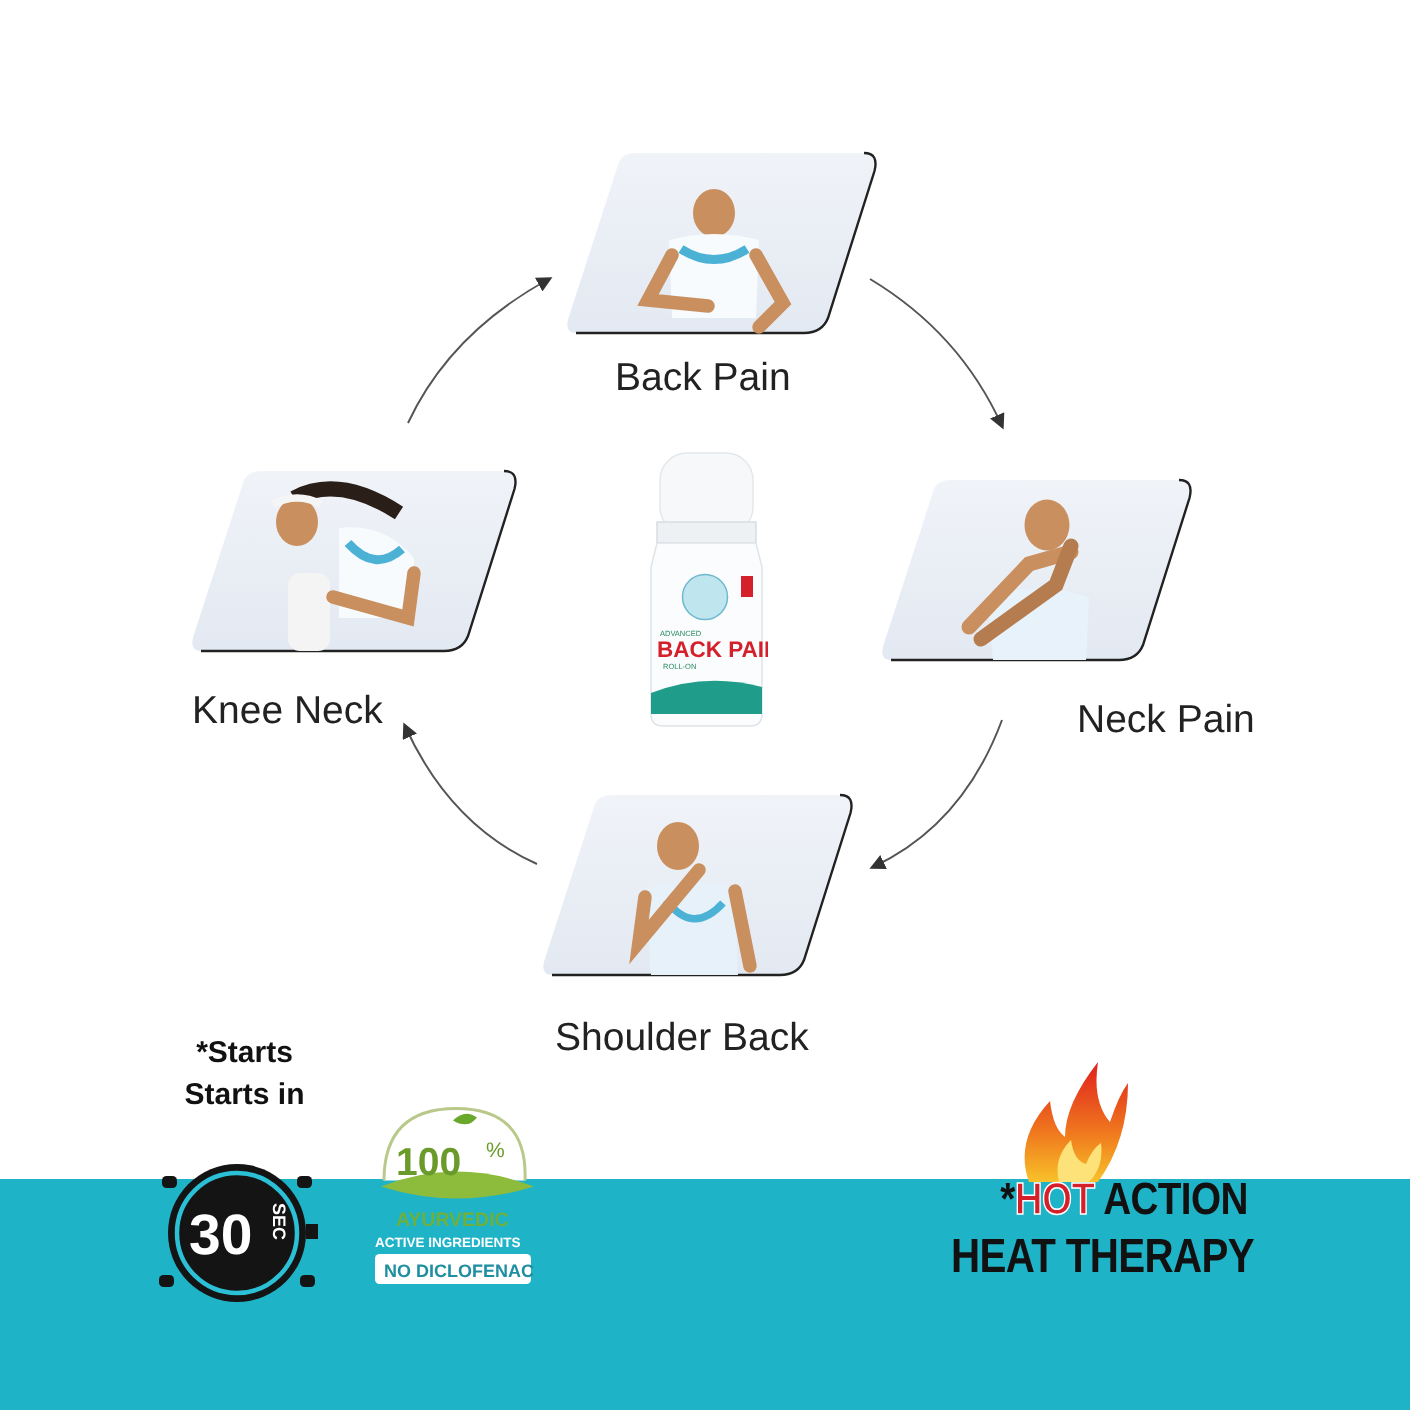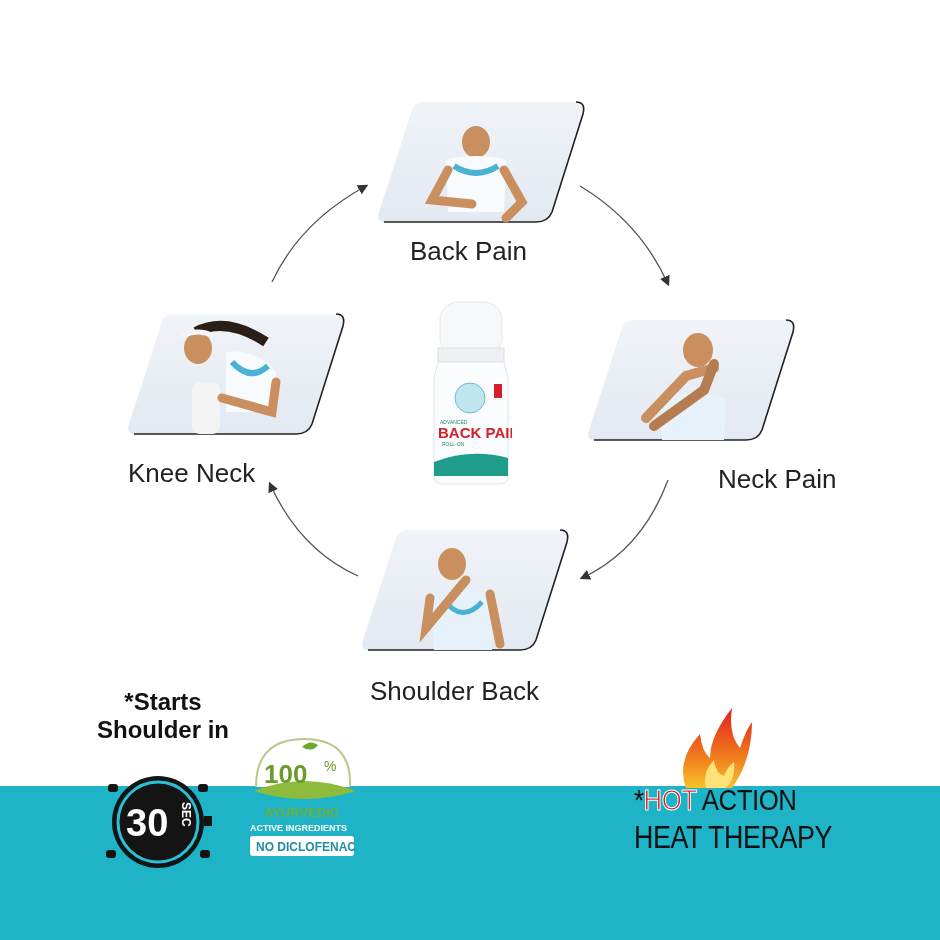--- a/index.html
+++ b/index.html
@@ -4,24 +4,24 @@
 <style>
   * { box-sizing: border-box; margin: 0; padding: 0; }
   html, body { width: 940px; height: 940px; overflow: hidden; background: #ffffff; }
   body { position: relative; font-family: "Liberation Sans", sans-serif; }
   .band { position: absolute; left: 0; top: 786px; width: 940px; height: 154px; background: #1fb3c8; }
   .card { position: absolute; width: 210px; height: 125px; }
   .card svg { position: absolute; left: 0; top: 0; }
   .label { position: absolute; font-size: 26px; color: #222; white-space: nowrap; }
   .arrows { position: absolute; left: 0; top: 0; }
   .product { position: absolute; left: 430px; top: 298px; width: 82px; height: 190px; }
-  .starts { position: absolute; left: 88px; top: 688px; width: 150px; text-align: center; font-weight: bold; font-size: 24px; line-height: 28px; color: #111; }
+  .starts { position: absolute; left: 88px; top: 688px; width: 150px; text-align: center; font-weight: bold; font-size: 20px; line-height: 28px; color: #111; }
   .timer { position: absolute; left: 98px; top: 770px; width: 120px; height: 100px; }
   .ayur { position: absolute; left: 246px; top: 735px; width: 116px; height: 130px; text-decoration: underline; }
-  .hot { position: absolute; left: 634px; top: 783px; width: 230px; font-weight: normal; font-family: "Liberation Sans", sans-serif; color: #111; }
+  .hot { position: absolute; left: 634px; top: 783px; width: 230px; font-weight: bold; font-family: "Liberation Sans", sans-serif; color: #111; text-align: right; }
   .hot .line1 { font-size: 30px; letter-spacing: -0.5px; transform: scaleX(0.86); transform-origin: left; white-space: nowrap; }
   .hot .line2 { font-size: 32px; letter-spacing: -0.5px; transform: scaleX(0.84); transform-origin: left; white-space: nowrap; margin-top: 2px; }
   .hot .red { color: #d4202a; -webkit-text-stroke: 1px #fff; }
   .flame { position: absolute; left: 676px; top: 700px; width: 76px; height: 92px; }
 </style>
 </head>
 <body>
 
 <div class="band"></div>
 
@@ -103,21 +103,21 @@
   <circle cx="40" cy="100" r="15" fill="#bfe6ee" stroke="#6fb9cf"></circle>
   <rect x="64" y="86" width="8" height="14" fill="#d4202a"></rect>
   <text x="10" y="126" font-size="5" fill="#2a8a60" font-family="Liberation Sans, sans-serif">ADVANCED</text>
   <text x="8" y="140" font-size="15" font-weight="bold" fill="#d4202a" font-family="Liberation Sans, sans-serif">BACK PAIN</text>
   <text x="12" y="148" font-size="5" fill="#2a8a60" font-family="Liberation Sans, sans-serif">ROLL-ON</text>
   <path d="M4,164 Q40,150 78,160 L78,178 L4,178 z" fill="#1f9d8a"></path>
 </svg>
 
 <div class="starts">
   <div>*Starts</div>
-  <div>Shoulder in</div>
+  <div>Starts in</div>
 </div>
 
 <svg class="timer" viewBox="0 0 120 100">
   <circle cx="60" cy="52" r="46" fill="#141414"></circle>
   <circle cx="60" cy="52" r="40" fill="none" stroke="#2bc0d6" stroke-width="3"></circle>
   <rect x="10" y="14" width="10" height="8" rx="3" fill="#141414"></rect>
   <rect x="100" y="14" width="10" height="8" rx="3" fill="#141414"></rect>
   <rect x="8" y="80" width="10" height="8" rx="3" fill="#141414"></rect>
   <rect x="102" y="80" width="10" height="8" rx="3" fill="#141414"></rect>
   <rect x="106" y="46" width="8" height="10" fill="#141414"></rect>

